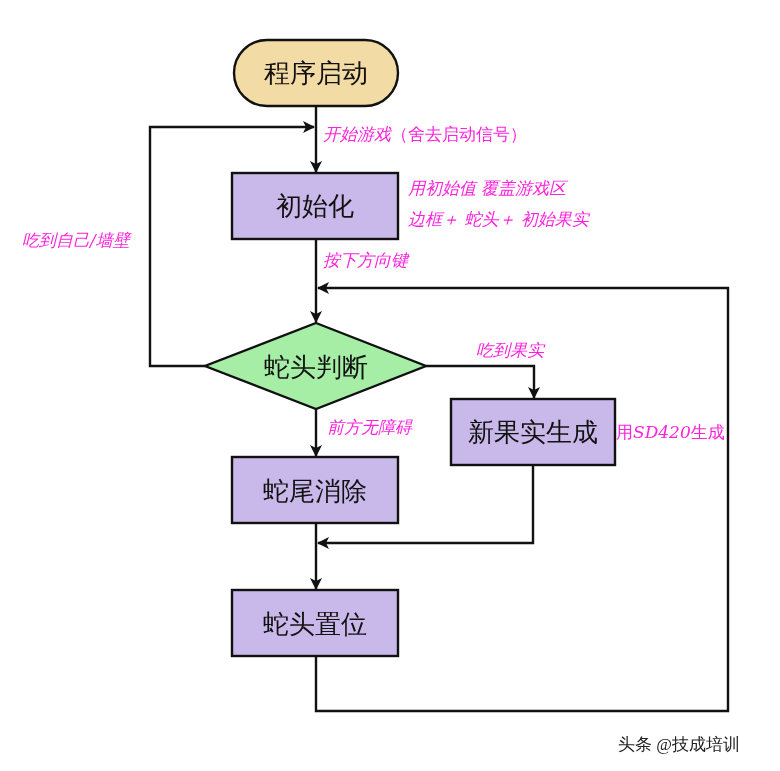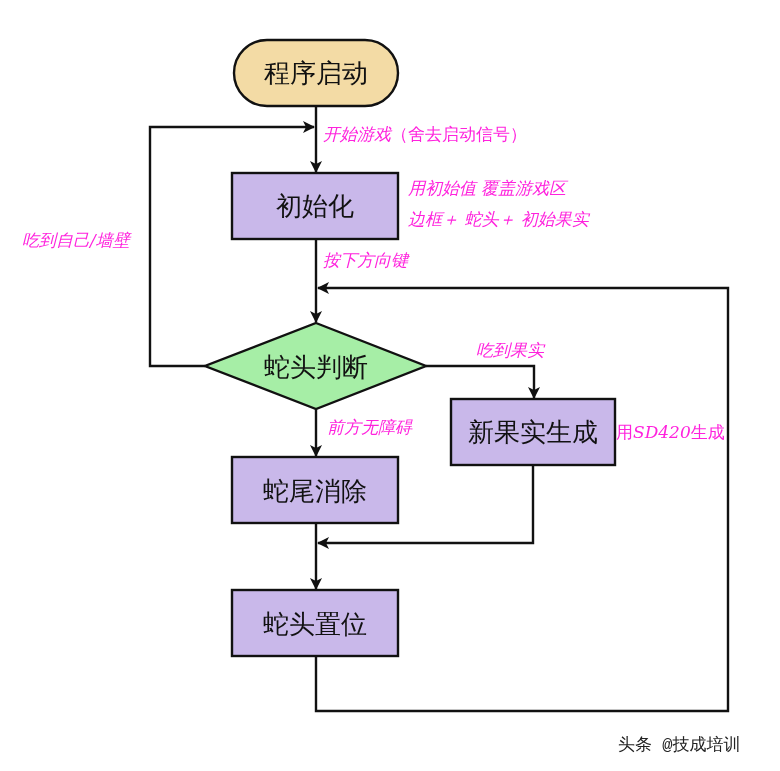--- a/index.html
+++ b/index.html
@@ -4,21 +4,21 @@
 <style>
   html, body { margin: 0; padding: 0; background: #ffffff; }
   body { width: 780px; height: 771px; position: relative; overflow: hidden;
          font-family: "DejaVu Serif", serif; }
   svg { position: absolute; left: 0; top: 0; }
   .node-text { font-family: "DejaVu Serif", "Liberation Serif", serif; font-size: 26px; fill: #111; }
   .edge-label { font-family: "DejaVu Serif", "Liberation Serif", serif; font-size: 17px; fill: #ff22dd; font-style: italic; }
   .edge-label-upright { font-style: normal; }
   .line { stroke: #111; stroke-width: 2.4; fill: none; }
   .watermark { position: absolute; left: 618px; top: 733px;
-               font-family: Liberation Mono, monospace;
+               font-family: Liberation Serif, serif;
                font-size: 17px; color: #222; }
 </style>
 </head>
 <body>
 
 <svg width="780" height="771" viewBox="0 0 780 771">
   <defs>
     <marker id="arrow" viewBox="0 0 12 12" refX="11" refY="6" markerWidth="12" markerHeight="12" orient="auto" markerUnits="userSpaceOnUse">
       <path d="M0,0 L12,6 L0,12 L3,6 Z" fill="#111"></path>
     </marker>

